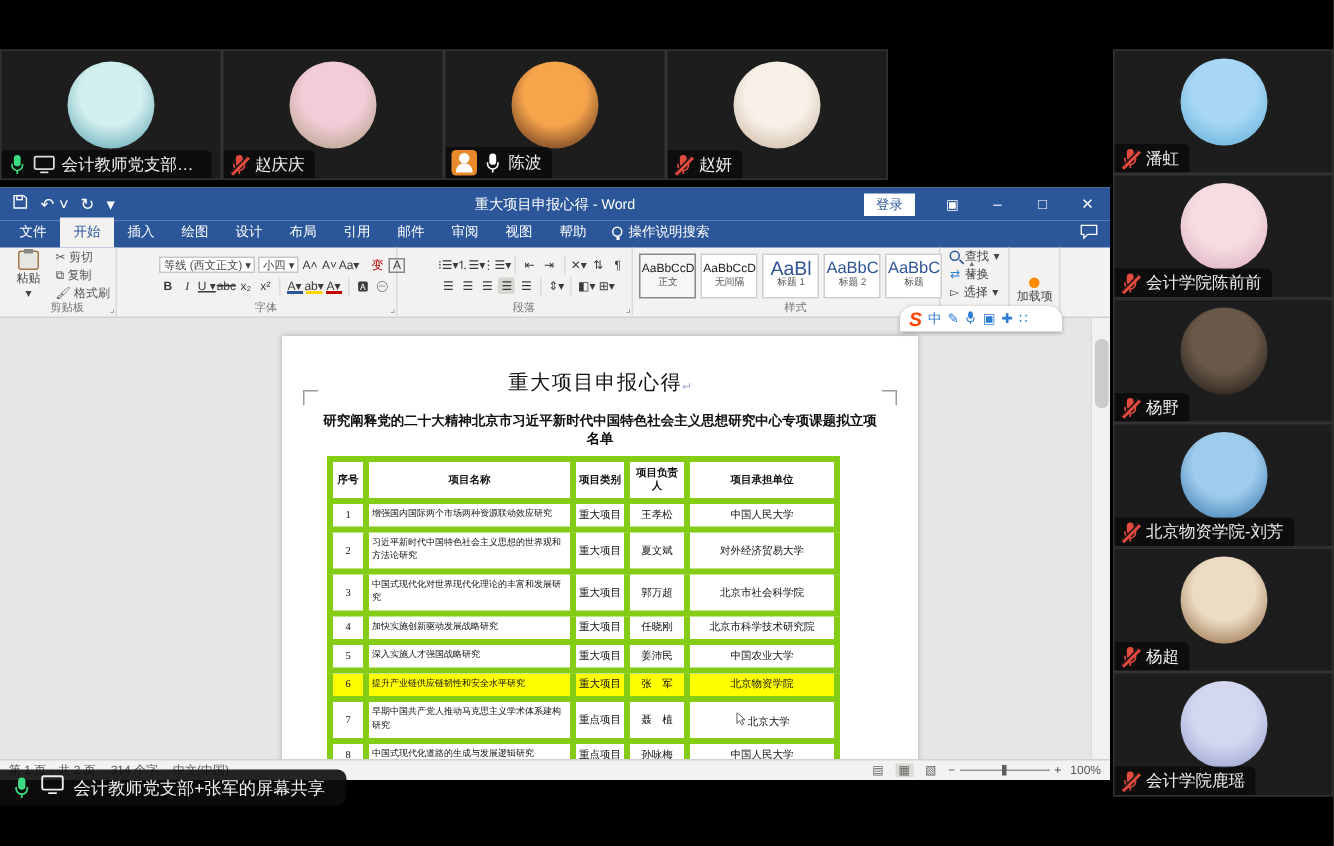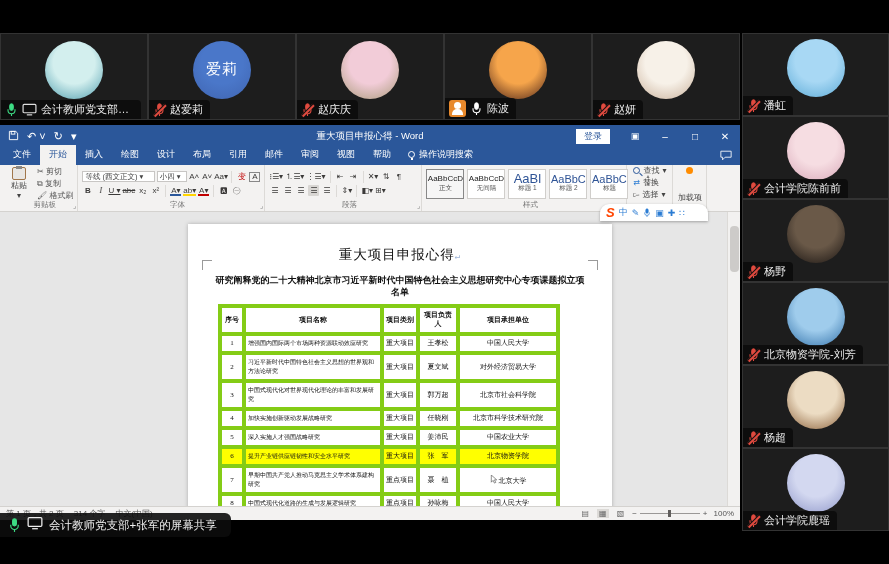--- a/index.html
+++ b/index.html
@@ -58,21 +58,21 @@
   .ribbon { height:47px; background:#f3f2f1; border-bottom:1px solid #d4d2cf; display:flex; font-size:8px; color:#444; }
   .rgroup { position:relative; border-right:1px solid #dcdad7; padding:2px 4px 11px; display:flex; }
   .rg-label { position:absolute; left:0; right:0; bottom:1px; text-align:center; font-size:7.5px; color:#777;margin-left:12px; }
   .launcher { position:absolute; right:1px; bottom:1px; font-size:7px; color:#888; }
   .paste-col { display:flex; flex-direction:column; align-items:center; justify-content:center; width:30px; cursor:pointer; }
   .paste-ic { width:14px; height:17px; background:#e8e6e3; border:1px solid #a0764b; border-radius:2px; position:relative; }
   .paste-ic::before { content:""; position:absolute; left:3px; top:-2px; width:6px; height:3px; background:#8a8886; }
   .clip-mini { display:flex; flex-direction:column; justify-content:center; gap:1px; padding-left:3px; color:#555; }
   .clip-mini span { cursor:pointer; white-space:nowrap; }
   .fontg { display:flex; flex-direction:column; justify-content:center; gap:2px; width:178px; }
-  .frow { display:flex; align-items:center; gap:2px; }
+  .frow { display:flex; align-items:center; gap:2px;margin-left:24px; }
   .fbox { border:1px solid #c8c6c4; background:#fff; padding:0 2px; font-size:7.5px; height:11px;
     display:inline-flex; align-items:center; white-space:nowrap; cursor:pointer; }
   .gbtn { display:inline-flex; align-items:center; justify-content:center; min-width:11px; height:11px;
     font-size:8px; color:#3b3a39; cursor:pointer; white-space:nowrap; }
   .gbtn.b { font-weight:bold; } .gbtn.i { font-style:italic; font-family:"Liberation Serif",serif; }
   .gbtn.u { text-decoration:underline; } .gbtn.st { text-decoration:line-through; }
   .ubar-blue { box-shadow:inset 0 -2px 0 #2b579a; } .ubar-yel { box-shadow:inset 0 -2px 0 #ffd400; }
   .ubar-red { box-shadow:inset 0 -2px 0 #c00000; }
   .sep { width:1px; height:12px; background:#dcdad7; margin:0 2px; }
   .parag { display:flex; flex-direction:column; justify-content:center; gap:2px; width:148px; }
@@ -83,21 +83,21 @@
   .scard.sel { border:1px solid #888; background:#f6f6f6; }
   .scard .samp { font-size:8px; color:#222; line-height:10px; white-space:nowrap; }
   .scard.big .samp { font-size:13px; color:#2f5496; }
   .scard.mid .samp { font-size:11px; color:#2f5496; }
   .scard .snm { font-size:6.5px; color:#555; white-space:nowrap; }
   .sscroll { display:flex; flex-direction:column; gap:1px; color:#777; font-size:6px; }
   .editg { display:flex; flex-direction:column; justify-content:center; gap:1px; padding:0 6px 11px; }
   .editg .erow { display:flex; align-items:center; gap:3px; cursor:pointer; white-space:nowrap; }
   .i-find { width:7px; height:7px; border:1px solid #2b579a; border-radius:50%; position:relative; }
   .i-find::after { content:""; position:absolute; left:5px; top:6px; width:4px; height:1px; background:#2b579a; transform:rotate(45deg); }
-  .addins { display:flex; flex-direction:column; align-items:center; justify-content:space-between; width:34px; padding-bottom:9px; }
+  .addins { display:flex; flex-direction:column; align-items:center; justify-content:flex-end; width:34px; padding-bottom:9px; }
   .orange-dot { width:7px; height:7px; border-radius:50%; background:#ff8c00; margin-bottom:2px; }
   .addins .albl { text-align:center; line-height:8px; width:24px; }
 
   .canvas { position:relative; height:294px; background:#e6e6e6; overflow:hidden; }
   .page { position:absolute; left:188px; top:12px; width:424px; height:560px; background:#fff;
     box-shadow:0 0 4px rgba(0,0,0,.25); font-family:"Liberation Serif","DejaVu Serif",serif; color:#111; }
   .cmark { position:absolute; width:10px; height:10px; }
   .cmark.tl { left:14px; top:36px; border-left:1px solid #9a9a9a; border-top:1px solid #9a9a9a; }
   .cmark.tr { right:14px; top:36px; border-right:1px solid #9a9a9a; border-top:1px solid #9a9a9a; }
   .doc-title { text-align:center; margin-top:22px; font-size:13.5px; letter-spacing:1px;font-family:Liberation Mono, monospace; }
@@ -166,37 +166,20 @@
           <span class="screen-badge show">
             <svg viewBox="0 0 14 12">
               <rect x="1" y="1.2" width="12" height="7.8" rx="1" stroke-width="1.1"></rect>
               <line x1="4.5" y1="11" x2="9.5" y2="11" stroke-width="1.1"></line>
             </svg>
           </span>
           <span class="nm">会计教师党支部+张...</span>
         </div>
       </div>
 
-      <div class="tile">
-        <div class="avatar" style="background: radial-gradient(circle at 50% 38%, rgb(74, 119, 201) 0%, rgb(74, 119, 201) 45%, rgb(63, 100, 176) 100%);">
-          <span>爱莉</span>
-        </div>
-        <div class="name-pill">
-
-          <span class="micwrap muted">
-            <svg viewBox="0 0 12 14">
-              <rect x="4.2" y="0.8" width="3.6" height="6.6" rx="1.8"></rect>
-              <path d="M2.5 6.2v1a3.5 3.5 0 0 0 7 0v-1" fill="none" stroke-width="1.1"></path>
-              <line x1="6" y1="11" x2="6" y2="13" stroke-width="1.1"></line>
-            </svg>
-          </span>
-
-          <span class="nm">赵爱莉</span>
-        </div>
-      </div>
 
       <div class="tile">
         <div class="avatar" style="background: radial-gradient(circle at 50% 38%, rgb(242, 204, 216) 0%, rgb(242, 204, 216) 45%, rgb(168, 154, 121) 100%);">
           <span></span>
         </div>
         <div class="name-pill">
 
           <span class="micwrap muted">
             <svg viewBox="0 0 12 14">
               <rect x="4.2" y="0.8" width="3.6" height="6.6" rx="1.8"></rect>

